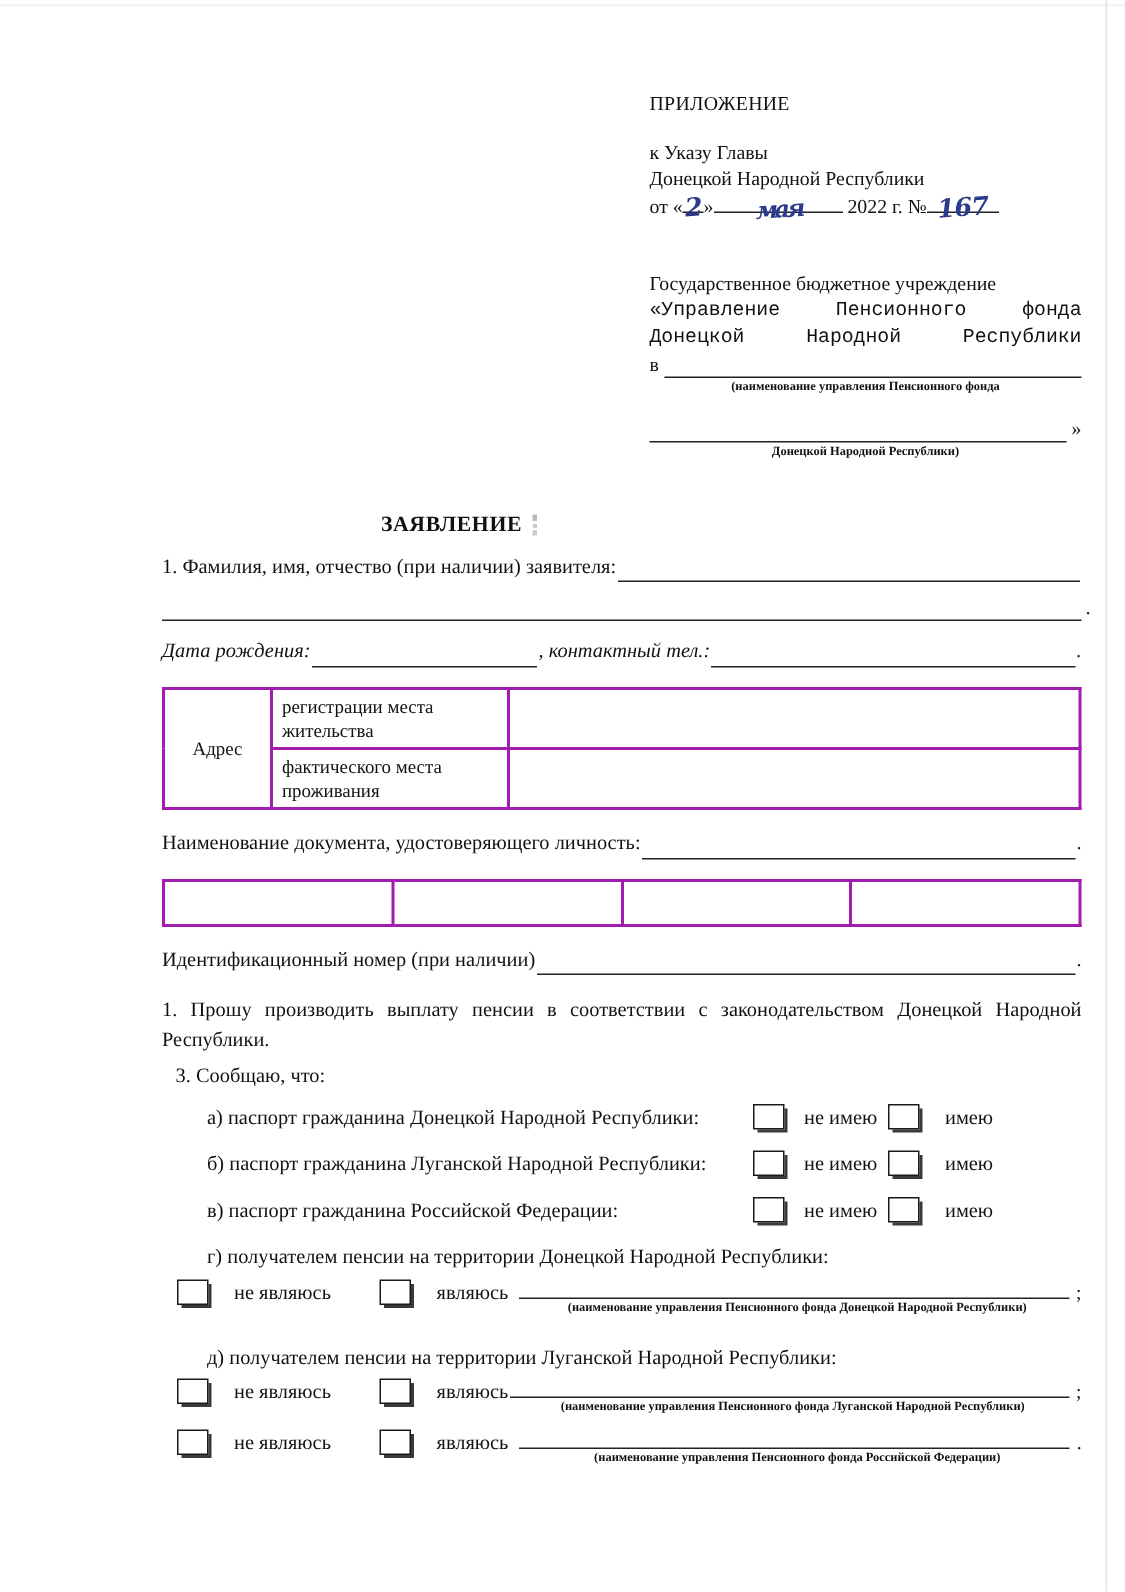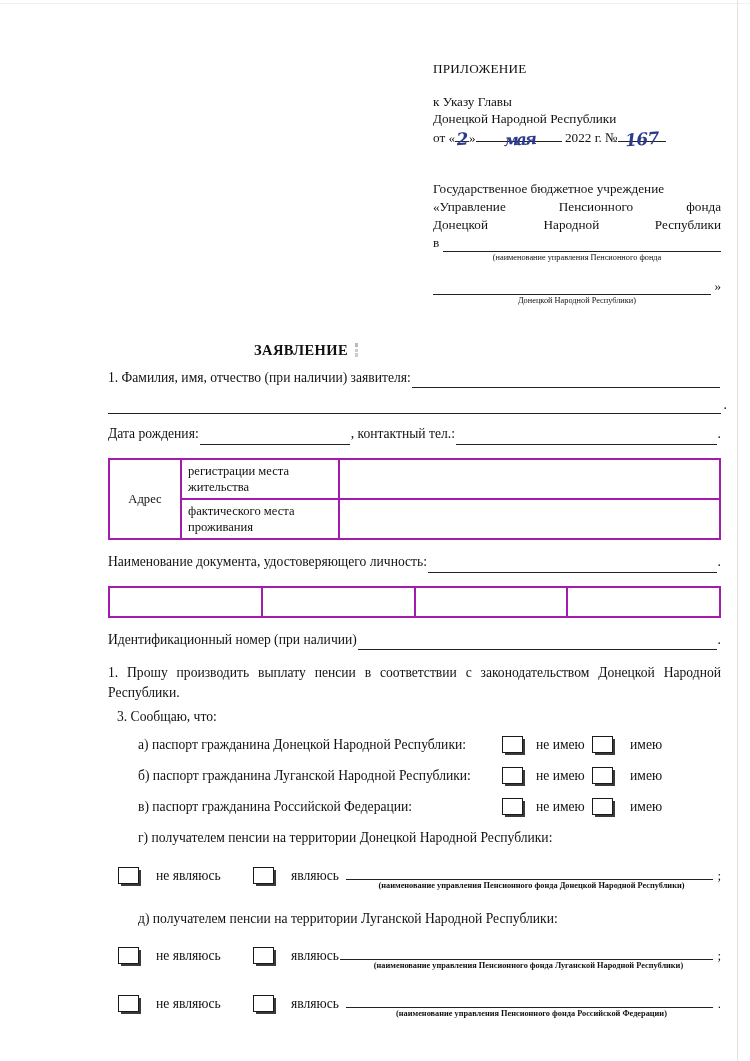--- a/index.html
+++ b/index.html
@@ -104,38 +104,39 @@
     left: 433px;
     top: 180px;
     width: 288px;
     font-size: 13.2px;
     line-height: 1.35;
   }
   .inst-justify {
     text-align: justify;
     text-align-last: justify;
     white-space: normal;
+    font-family: Liberation Mono, monospace;
   }
   .inst-row-v {
     margin-top: 1px;
     display: flex;
     align-items: flex-end;
   }
   .inst-row-v .v { margin-right: 4px; }
   .fill-line {
     flex: 1;
     border-bottom: 1px solid #222;
     height: 13px;
   }
   .caption {
     font-size: 8.3px;
     text-align: center;
     line-height: 1.2;
     margin-top: 1px;
-    font-weight: 400;
+    font-weight: 700;
   }
   .inst-row2 {
     margin-top: 14px;
     display: flex;
     align-items: flex-end;
   }
   .inst-row2 .quote { margin-left: 3px; font-size: 13.2px; }
 
   
   .title-zayav {
@@ -256,21 +257,21 @@
 
   
   .cb-abs { position: relative; height: 26px; margin-top: 5px; font-size: 13.6px; }
   .cb-abs .q { position: absolute; left: 30px; top: 3px; text-align: right; }
   .cb-abs .b1 { position: absolute; left: 394px; top: 4px; }
   .cb-abs .t1 { position: absolute; left: 428px; top: 3px; }
   .cb-abs .b2 { position: absolute; left: 484px; top: 4px; }
   .cb-abs .t2 { position: absolute; left: 522px; top: 3px; }
 
   
-  .cb-low { position: relative; height: 34px; margin-top: 14px; font-size: 13.6px; }
+  .cb-low { position: relative; height: 34px; margin-top: 0; font-size: 13.6px; }
   .cb-low .lb1 { position: absolute; left: 10px;  top: 4px; }
   .cb-low .lt1 { position: absolute; left: 48px;  top: 3px; }
   .cb-low .lb2 { position: absolute; left: 145px; top: 4px; }
   .cb-low .lt2 { position: absolute; left: 183px; top: 3px; }
   .cb-low .lline {
     position: absolute;
     left: 238px;
     right: 8px;
     top: 16px;
     border-bottom: 1px solid #222;
@@ -343,21 +344,21 @@
     <div class="row-line">
       <span class="lbl">1. Фамилия, имя, отчество (при наличии) заявителя:</span>
       <span class="ln"></span>
     </div>
 
     <div class="full-rule">
       <span class="dot">.</span>
       <span class="mini-mark"></span>
     </div>
 
-    <div class="row-line" style="margin-top:10px;">
+    <div class="row-line" style="margin-top:10px;font-style:italic;">
       <span class="lbl">Дата рождения:</span>
       <span class="ln" style="max-width:150px;"></span>
       <span class="lbl">, контактный тел.:</span>
       <span class="ln"></span>
       <span class="tail">.</span>
     </div>
 
     <table class="frm addr">
       <tbody>
           <tr>

